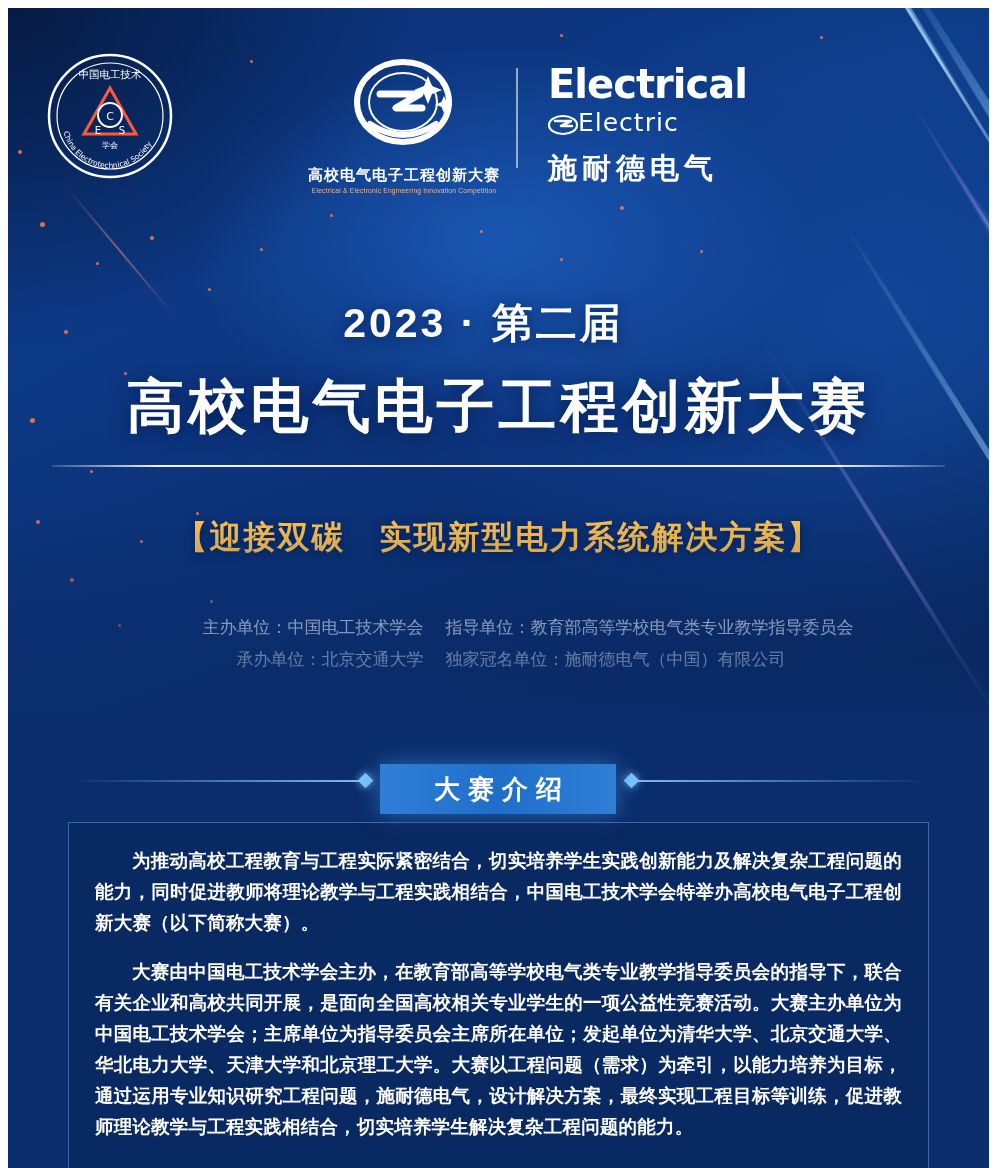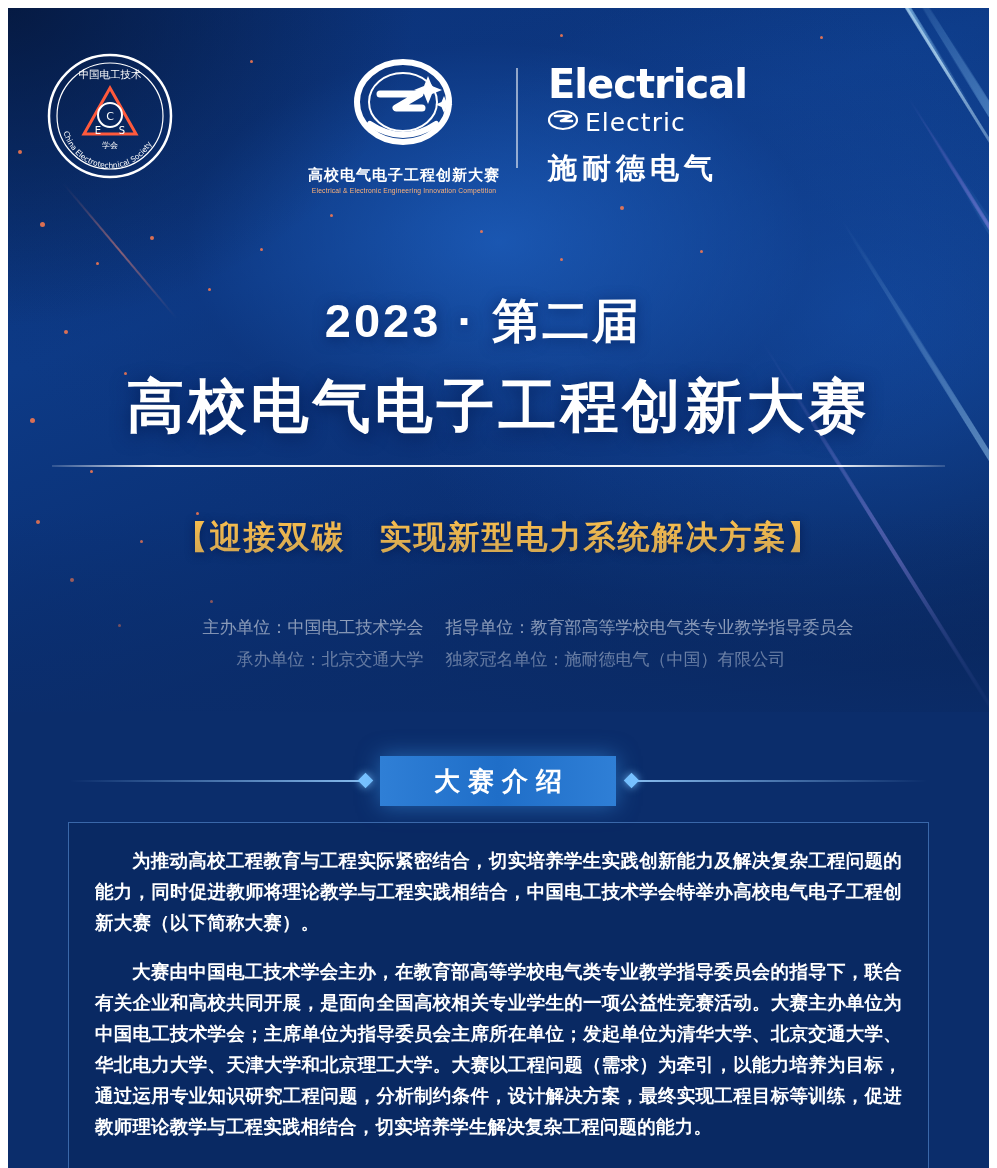--- a/index.html
+++ b/index.html
@@ -122,43 +122,43 @@
   }
   .se-logo .se-name {
     font-family: "DejaVu Sans", sans-serif;
     font-size: 40px;
     font-weight: bold;
     letter-spacing: -1px;
     line-height: 1;
   }
   .se-logo .se-sub {
     display: flex;
-    align-items: flex-start;
-    gap: 7px;
+    align-items: flex-end;
+    gap: 0;
     margin-top: 4px;
   }
   .se-logo .se-sub .txt {
     font-family: "DejaVu Sans", sans-serif;
     font-size: 25px;
     letter-spacing: 1px;
   }
   .se-logo .se-cn {
     font-size: 29px;
     font-weight: bold;
     letter-spacing: 5px;
     margin-top: 12px;
   }
 
   
   .year-line {
     position: absolute;
-    top: 290px; left: 0; width: 967px;
+    top: 296px; left: 0; width: 967px;
     text-align: center;
     color: #ffffff;
-    font-size: 47px;
+    font-size: 41px;
     font-weight: bold;
     letter-spacing: 3px;
     text-shadow: 0 2px 14px rgba(0,30,90,0.8);
   }
   .main-title {
     position: absolute;
     top: 368px; left: 0; width: 997px;
     text-align: center;
     color: #ffffff;
     font-size: 58px;
@@ -196,21 +196,21 @@
   .org-right { width: 560px; text-align: left; }
 
   
   .section-head {
     position: absolute;
     top: 756px; left: 0; width: 997px;
     height: 52px;
   }
   .section-band {
     position: absolute;
-    left: 380px; top: 0;
+    left: 380px; top: 8px;
     width: 236px; height: 50px;
     background: linear-gradient(to right, #2f7fd6 0%, #1f6ec8 50%, #2f7fd6 100%);
     box-shadow: 0 0 22px rgba(60,150,230,0.55);
   }
   .section-band .label {
     color: #fff;
     font-size: 26px;
     font-weight: bold;
     letter-spacing: 8px;
     text-align: center;
@@ -389,19 +389,19 @@
     <div class="band-wing wing-r"></div>
     <div class="band-diamond diamond-l"></div>
     <div class="band-diamond diamond-r"></div>
     <div class="section-band">
       <div class="label">大赛介绍</div>
     </div>
   </div>
 
   <div class="body-panel">
     <p>为推动高校工程教育与工程实际紧密结合，切实培养学生实践创新能力及解决复杂工程问题的能力，同时促进教师将理论教学与工程实践相结合，中国电工技术学会特举办高校电气电子工程创新大赛（以下简称大赛）。</p>
-    <p>大赛由中国电工技术学会主办，在教育部高等学校电气类专业教学指导委员会的指导下，联合有关企业和高校共同开展，是面向全国高校相关专业学生的一项公益性竞赛活动。大赛主办单位为中国电工技术学会；主席单位为指导委员会主席所在单位；发起单位为清华大学、北京交通大学、华北电力大学、天津大学和北京理工大学。大赛以工程问题（需求）为牵引，以能力培养为目标，通过运用专业知识研究工程问题，分析制约条件，设计解决方案，最终实现工程目标等训练，促进教师理论教学与工程实践相结合，切实培养学生解决复杂工程问题的能力。</p>
+    <p>大赛由中国电工技术学会主办，在教育部高等学校电气类专业教学指导委员会的指导下，联合有关企业和高校共同开展，是面向全国高校相关专业学生的一项公益性竞赛活动。大赛主办单位为中国电工技术学会；主席单位为指导委员会主席所在单位；发起单位为清华大学、北京交通大学、华北电力大学、天津大学和北京理工大学。大赛以工程问题（需求）为牵引，以能力培养为目标，通过运用专业知识研究工程问题，施耐德电气，设计解决方案，最终实现工程目标等训练，促进教师理论教学与工程实践相结合，切实培养学生解决复杂工程问题的能力。</p>
   </div>
 
   <div class="edge-top"></div>
   <div class="edge-left"></div>
   <div class="edge-right"></div>
 </div>
 
 </body></html>

